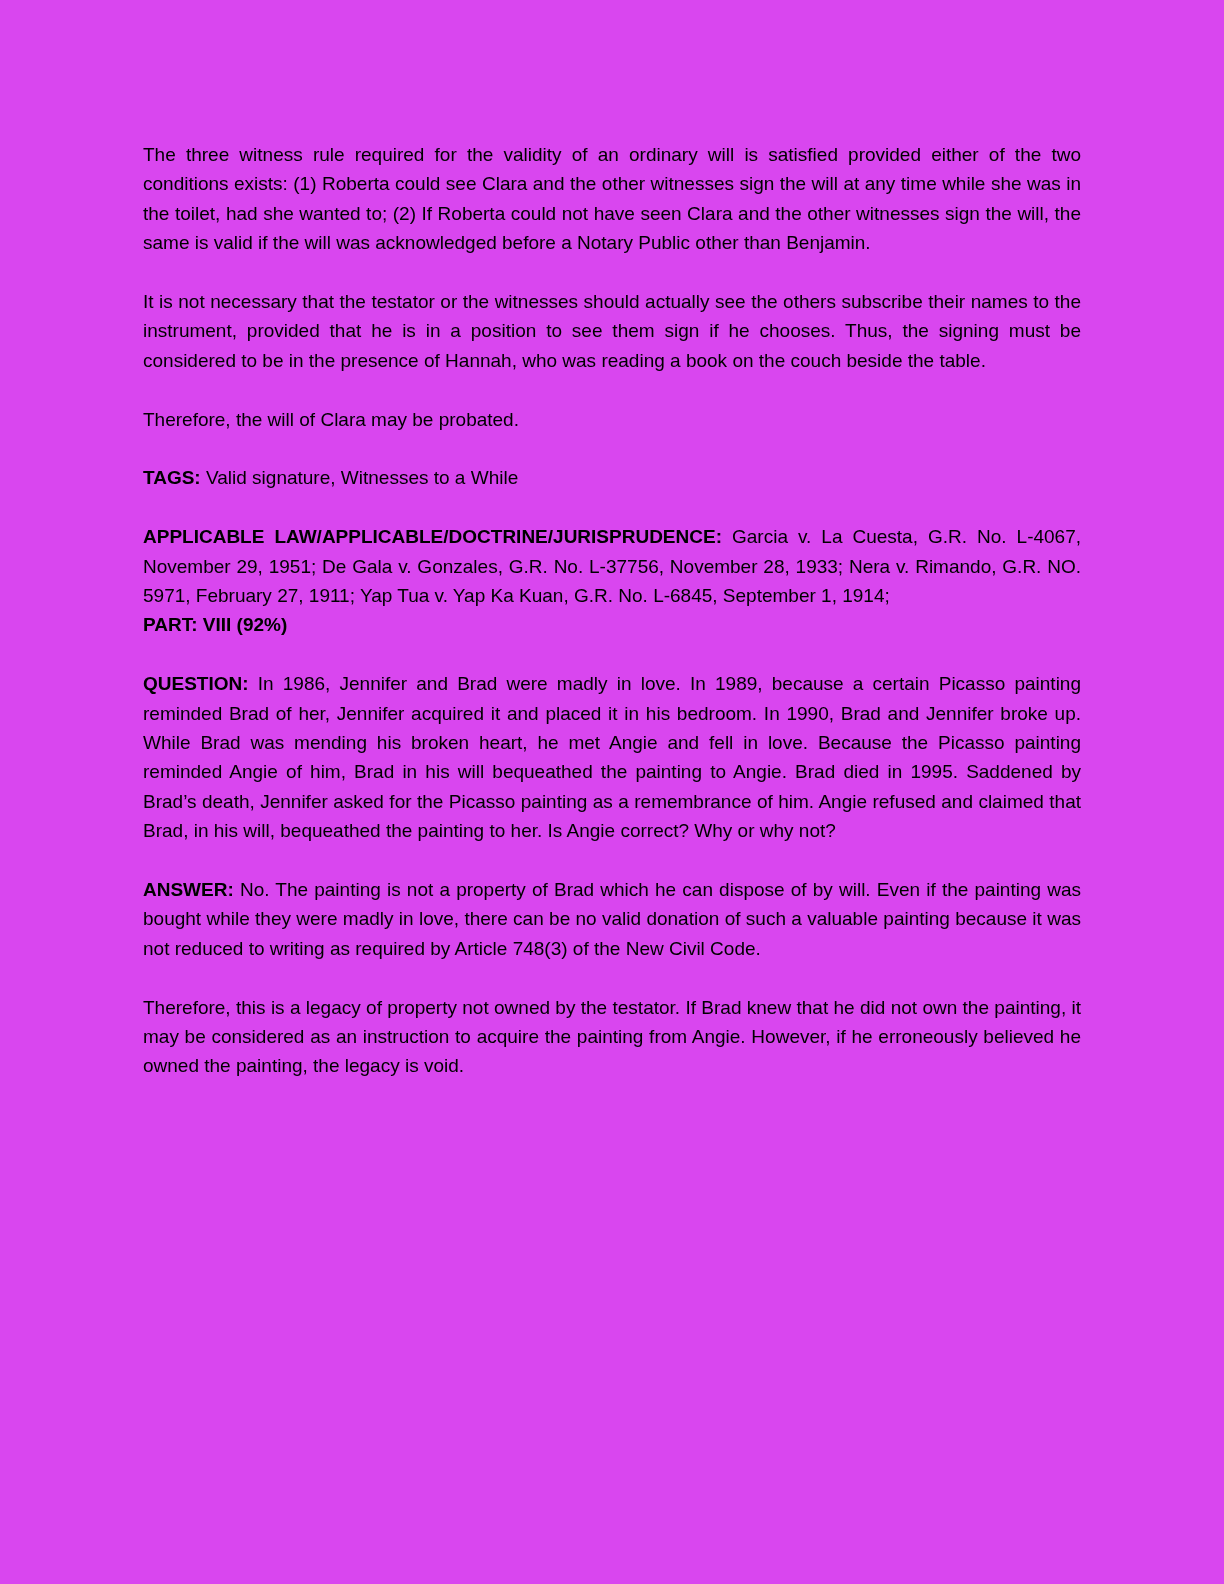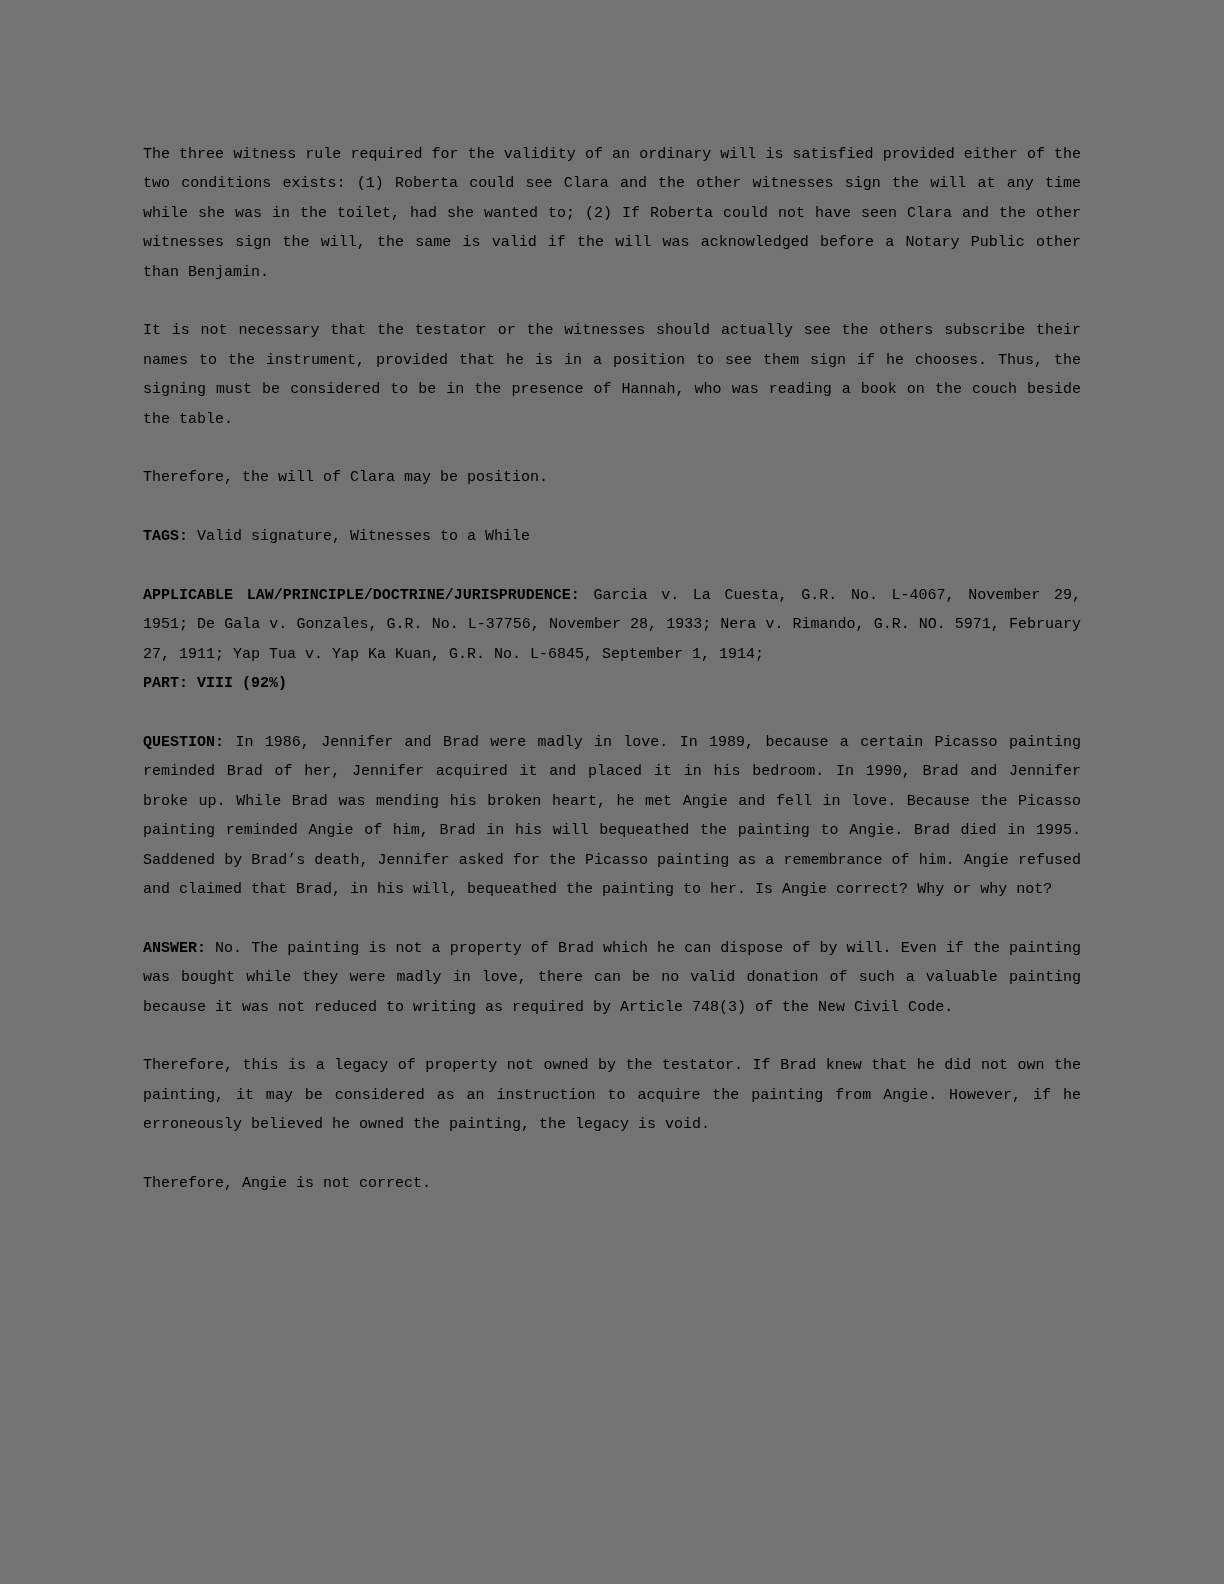--- a/index.html
+++ b/index.html
@@ -6,24 +6,24 @@
     margin: 0;
     padding: 0;
     background: #ffffff;
   }
   .page {
     position: relative;
     width: 1224px;
     height: 1584px;
     box-sizing: border-box;
     padding: 140px 143px 0 143px;
-    background: #737373;
+    background: #d946ef;
     color: #000000;
-    font-family: Liberation Mono, monospace;
-    font-size: 15px;
+    font-family: Liberation Sans, sans-serif;
+    font-size: 19px;
     line-height: 29.4px;
     overflow: hidden;
   }
   .para {
     margin: 0 0 29.4px 0;
     text-align: justify;
     text-justify: inter-word;
   }
   .para.tight {
     margin-bottom: 0;
@@ -34,30 +34,29 @@
 </style>
 </head>
 <body>
 
 <div class="page">
 
   <p class="para">The three witness rule required for the validity of an ordinary will is satisfied provided either of the two conditions exists: (1) Roberta could see Clara and the other witnesses sign the will at any time while she was in the toilet, had she wanted to; (2) If Roberta could not have seen Clara and the other witnesses sign the will, the same is valid if the will was acknowledged before a Notary Public other than Benjamin.</p>
 
   <p class="para">It is not necessary that the testator or the witnesses should actually see the others subscribe their names to the instrument, provided that he is in a position to see them sign if he chooses. Thus, the signing must be considered to be in the presence of Hannah, who was reading a book on the couch beside the table.</p>
 
-  <p class="para">Therefore, the will of Clara may be position.</p>
+  <p class="para">Therefore, the will of Clara may be probated.</p>
 
   <p class="para"><strong class="label">TAGS:</strong> <span>Valid signature, Witnesses to a While</span></p>
 
-  <p class="para tight"><strong class="label">APPLICABLE LAW/PRINCIPLE/DOCTRINE/JURISPRUDENCE:</strong> <span>Garcia v. La Cuesta, G.R. No. L-4067, November 29, 1951; De Gala v. Gonzales, G.R. No. L-37756, November 28, 1933; Nera v. Rimando, G.R. NO. 5971, February 27, 1911; Yap Tua v. Yap Ka Kuan, G.R. No. L-6845, September 1, 1914;</span></p>
+  <p class="para tight"><strong class="label">APPLICABLE LAW/APPLICABLE/DOCTRINE/JURISPRUDENCE:</strong> <span>Garcia v. La Cuesta, G.R. No. L-4067, November 29, 1951; De Gala v. Gonzales, G.R. No. L-37756, November 28, 1933; Nera v. Rimando, G.R. NO. 5971, February 27, 1911; Yap Tua v. Yap Ka Kuan, G.R. No. L-6845, September 1, 1914;</span></p>
 
   <p class="para"><strong class="label">PART: VIII (92%)</strong></p>
 
   <p class="para"><strong class="label">QUESTION:</strong> <span>In 1986, Jennifer and Brad were madly in love. In 1989, because a certain Picasso painting reminded Brad of her, Jennifer acquired it and placed it in his bedroom. In 1990, Brad and Jennifer broke up. While Brad was mending his broken heart, he met Angie and fell in love. Because the Picasso painting reminded Angie of him, Brad in his will bequeathed the painting to Angie. Brad died in 1995. Saddened by Brad’s death, Jennifer asked for the Picasso painting as a remembrance of him. Angie refused and claimed that Brad, in his will, bequeathed the painting to her. Is Angie correct? Why or why not?</span></p>
 
   <p class="para"><strong class="label">ANSWER:</strong> <span>No. The painting is not a property of Brad which he can dispose of by will. Even if the painting was bought while they were madly in love, there can be no valid donation of such a valuable painting because it was not reduced to writing as required by Article 748(3) of the New Civil Code.</span></p>
 
   <p class="para">Therefore, this is a legacy of property not owned by the testator. If Brad knew that he did not own the painting, it may be considered as an instruction to acquire the painting from Angie. However, if he erroneously believed he owned the painting, the legacy is void.</p>
 
-  <p class="para">Therefore, Angie is not correct.</p>
 
 
 </div>
 
 </body></html>

